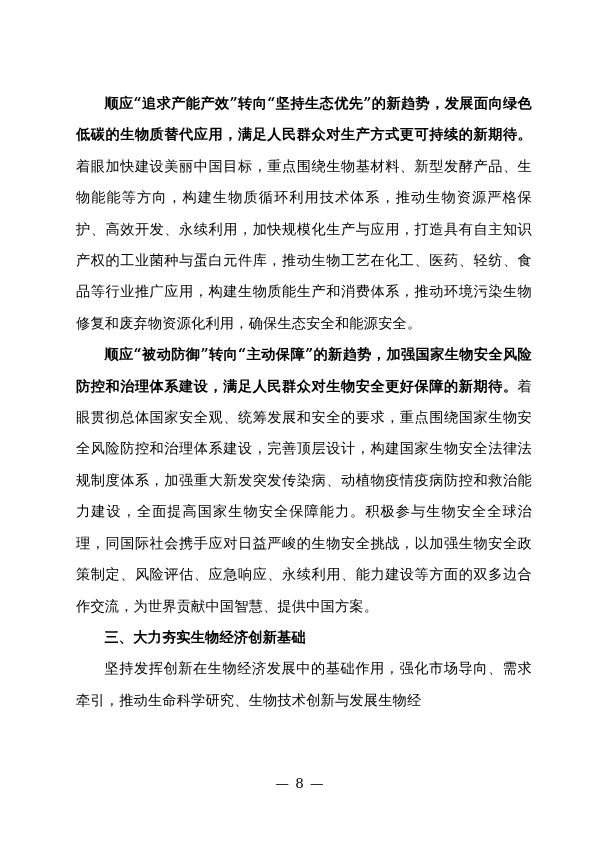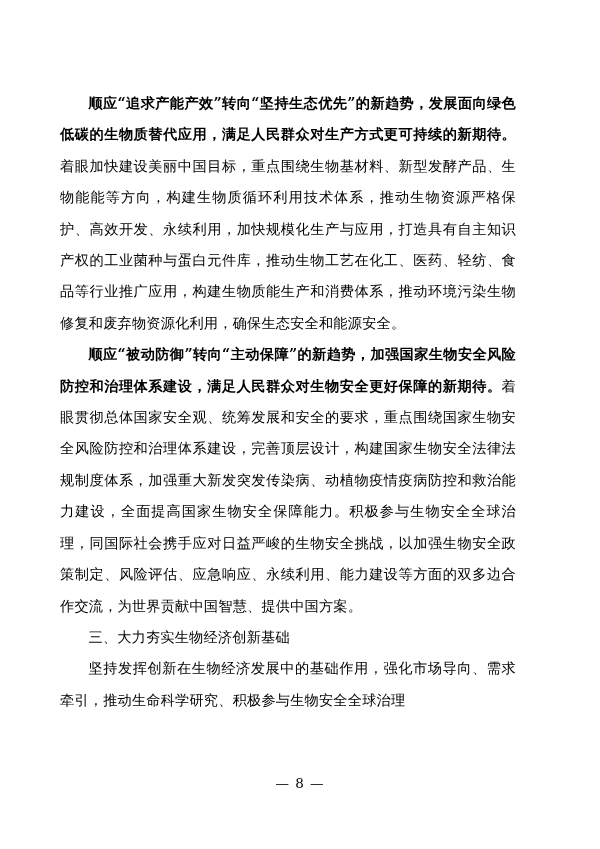--- a/index.html
+++ b/index.html
@@ -12,41 +12,41 @@
     height: 849px;
     background: #ffffff;
     position: relative;
     overflow: hidden;
     box-sizing: border-box;
     font-family: "DejaVu Serif", serif;
     color: #000000;
   }
   .content {
     position: absolute;
-    left: 60px;
+    left: 76px;
     top: 88px;
     width: 456px;
   }
   p {
     margin: 0;
     font-size: 14.2px;
     line-height: 31.4px;
     text-align: justify;
     text-justify: inter-ideograph;
     letter-spacing: 0.2px;
   }
   p.body {
     text-indent: 2em;
   }
   p.body .lead {
     font-weight: bold;
   }
   p.heading {
     text-indent: 2em;
-    font-weight: normal;
+    font-weight: bold;
   }
   .footer {
     position: absolute;
     left: 0;
     right: 0;
     top: 775px;
     text-align: center;
     font-size: 13.5px;
     font-family: "DejaVu Serif", serif;
     letter-spacing: 1px;
@@ -57,18 +57,18 @@
 
 <div class="page">
   <div class="content">
 
     <p class="body"><span class="lead">顺应“追求产能产效”转向“坚持生态优先”的新趋势，发展面向绿色低碳的生物质替代应用，满足人民群众对生产方式更可持续的新期待。</span><span>着眼加快建设美丽中国目标，重点围绕生物基材料、新型发酵产品、生物能能等方向，构建生物质循环利用技术体系，推动生物资源严格保护、高效开发、永续利用，加快规模化生产与应用，打造具有自主知识产权的工业菌种与蛋白元件库，推动生物工艺在化工、医药、轻纺、食品等行业推广应用，构建生物质能生产和消费体系，推动环境污染生物修复和废弃物资源化利用，确保生态安全和能源安全。</span></p>
 
     <p class="body"><span class="lead">顺应“被动防御”转向“主动保障”的新趋势，加强国家生物安全风险防控和治理体系建设，满足人民群众对生物安全更好保障的新期待。</span><span>着眼贯彻总体国家安全观、统筹发展和安全的要求，重点围绕国家生物安全风险防控和治理体系建设，完善顶层设计，构建国家生物安全法律法规制度体系，加强重大新发突发传染病、动植物疫情疫病防控和救治能力建设，全面提高国家生物安全保障能力。积极参与生物安全全球治理，同国际社会携手应对日益严峻的生物安全挑战，以加强生物安全政策制定、风险评估、应急响应、永续利用、能力建设等方面的双多边合作交流，为世界贡献中国智慧、提供中国方案。</span></p>
 
     <p class="heading">三、大力夯实生物经济创新基础</p>
 
-    <p class="body">坚持发挥创新在生物经济发展中的基础作用，强化市场导向、需求牵引，推动生命科学研究、积极参与生物安全全球治理</p>
+    <p class="body">坚持发挥创新在生物经济发展中的基础作用，强化市场导向、需求牵引，推动生命科学研究、生物技术创新与发展生物经</p>
 
   </div>
 
   <div class="footer">— 8 —</div>
 </div>
 
 </body></html>

